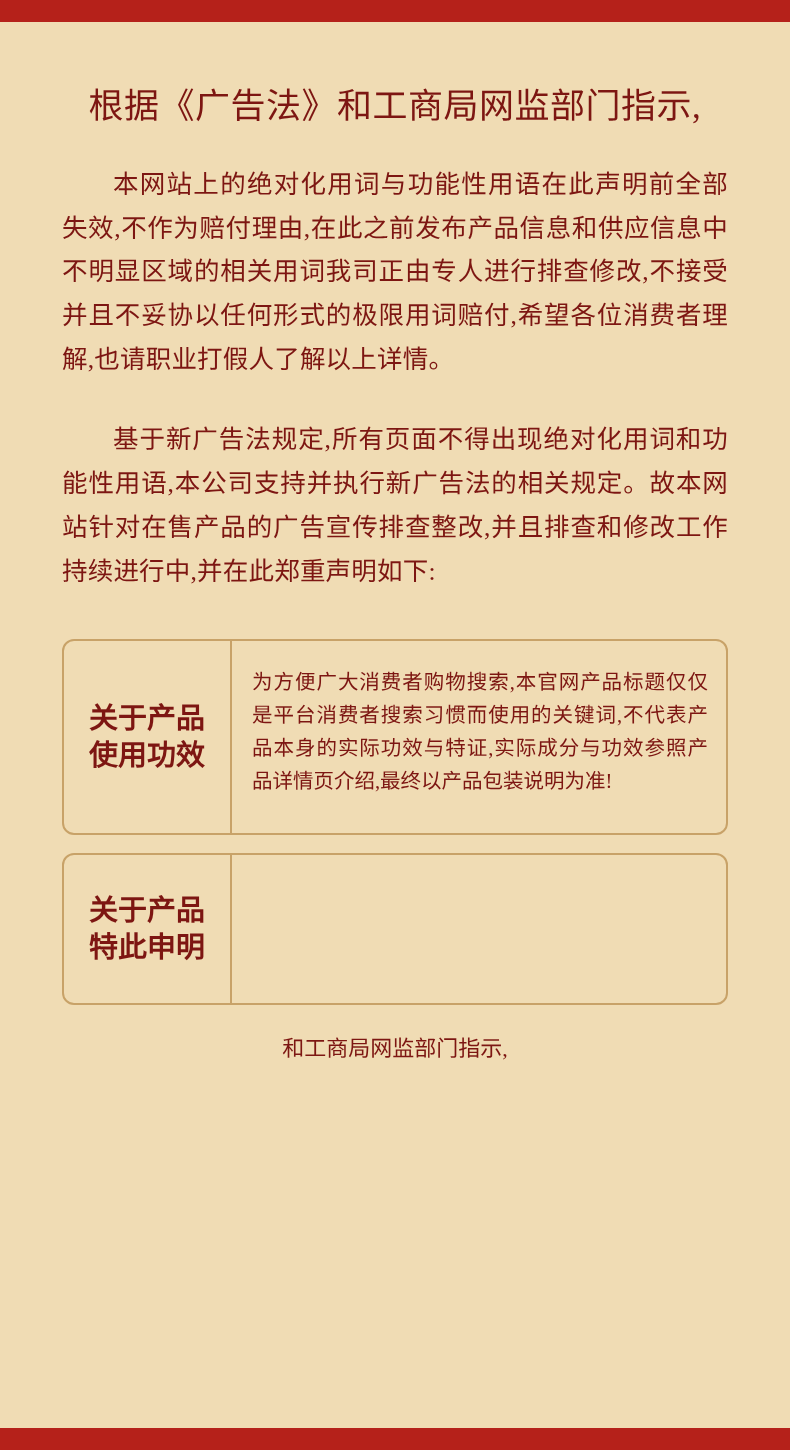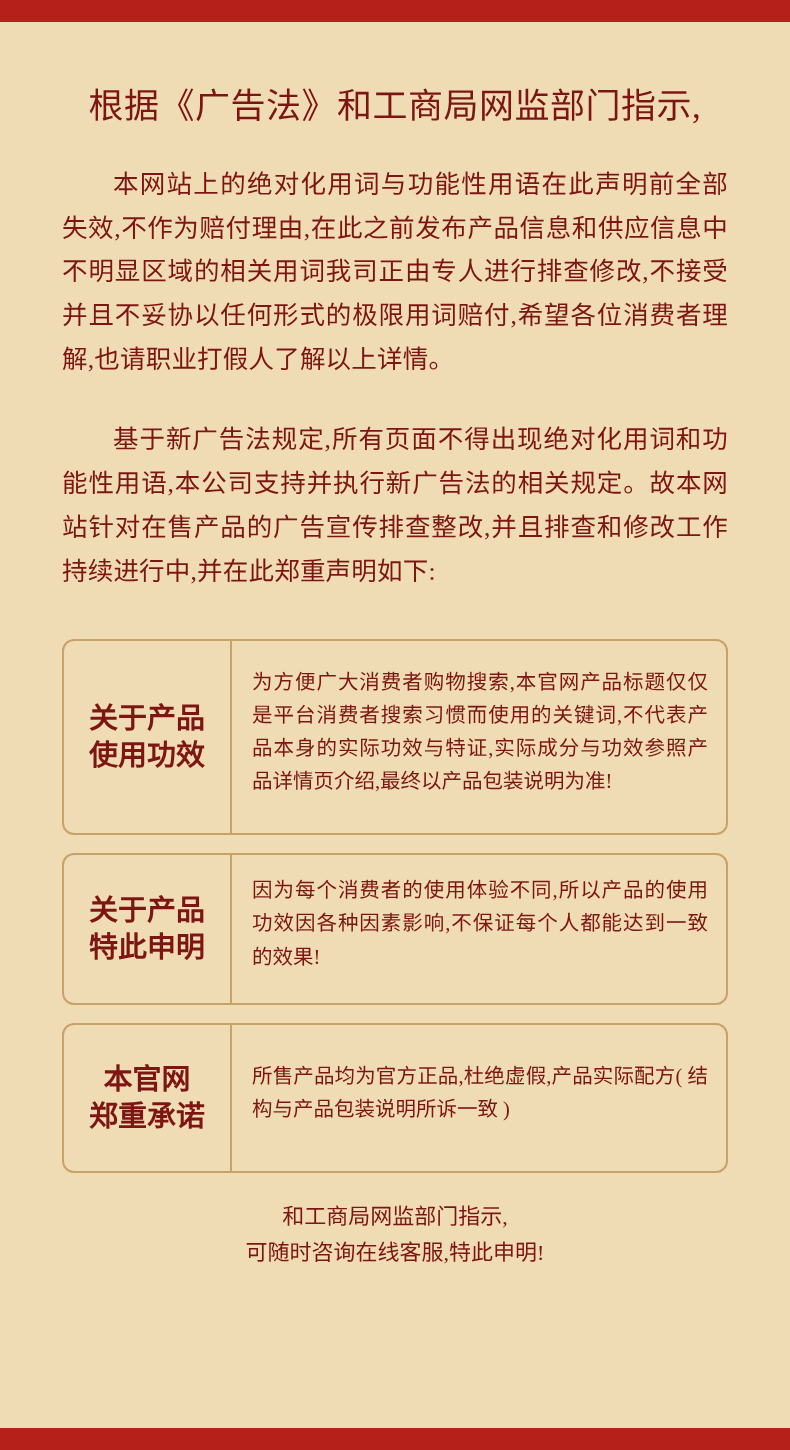--- a/index.html
+++ b/index.html
@@ -143,35 +143,26 @@
           <span>使用功效</span>
         </div>
         <div class="card-body">为方便广大消费者购物搜索,本官网产品标题仅仅是平台消费者搜索习惯而使用的关键词,不代表产品本身的实际功效与特证,实际成分与功效参照产品详情页介绍,最终以产品包装说明为准!</div>
       </div>
 
       <div class="card c2">
         <div class="card-title">
           <span>关于产品</span>
           <span>特此申明</span>
         </div>
-        <div class="card-body">因为每个消费者的使用体验不同,所以产品的使用功效因各种因素影响,不保证每个人都能达到一致的效果!</div>
       </div>
 
-      <div class="card c3">
-        <div class="card-title">
-          <span>本官网</span>
-          <span>郑重承诺</span>
-        </div>
-        <div class="card-body">所售产品均为官方正品,杜绝虚假,产品实际配方( 结构与产品包装说明所诉一致 )</div>
-      </div>
 
     </div>
 
     <div class="footer">
       <div>和工商局网监部门指示,</div>
-      <div>可随时咨询在线客服,特此申明!</div>
     </div>
 
   </div>
 
   <div class="bottom-band"></div>
 
 </div>
 
 </body></html>

